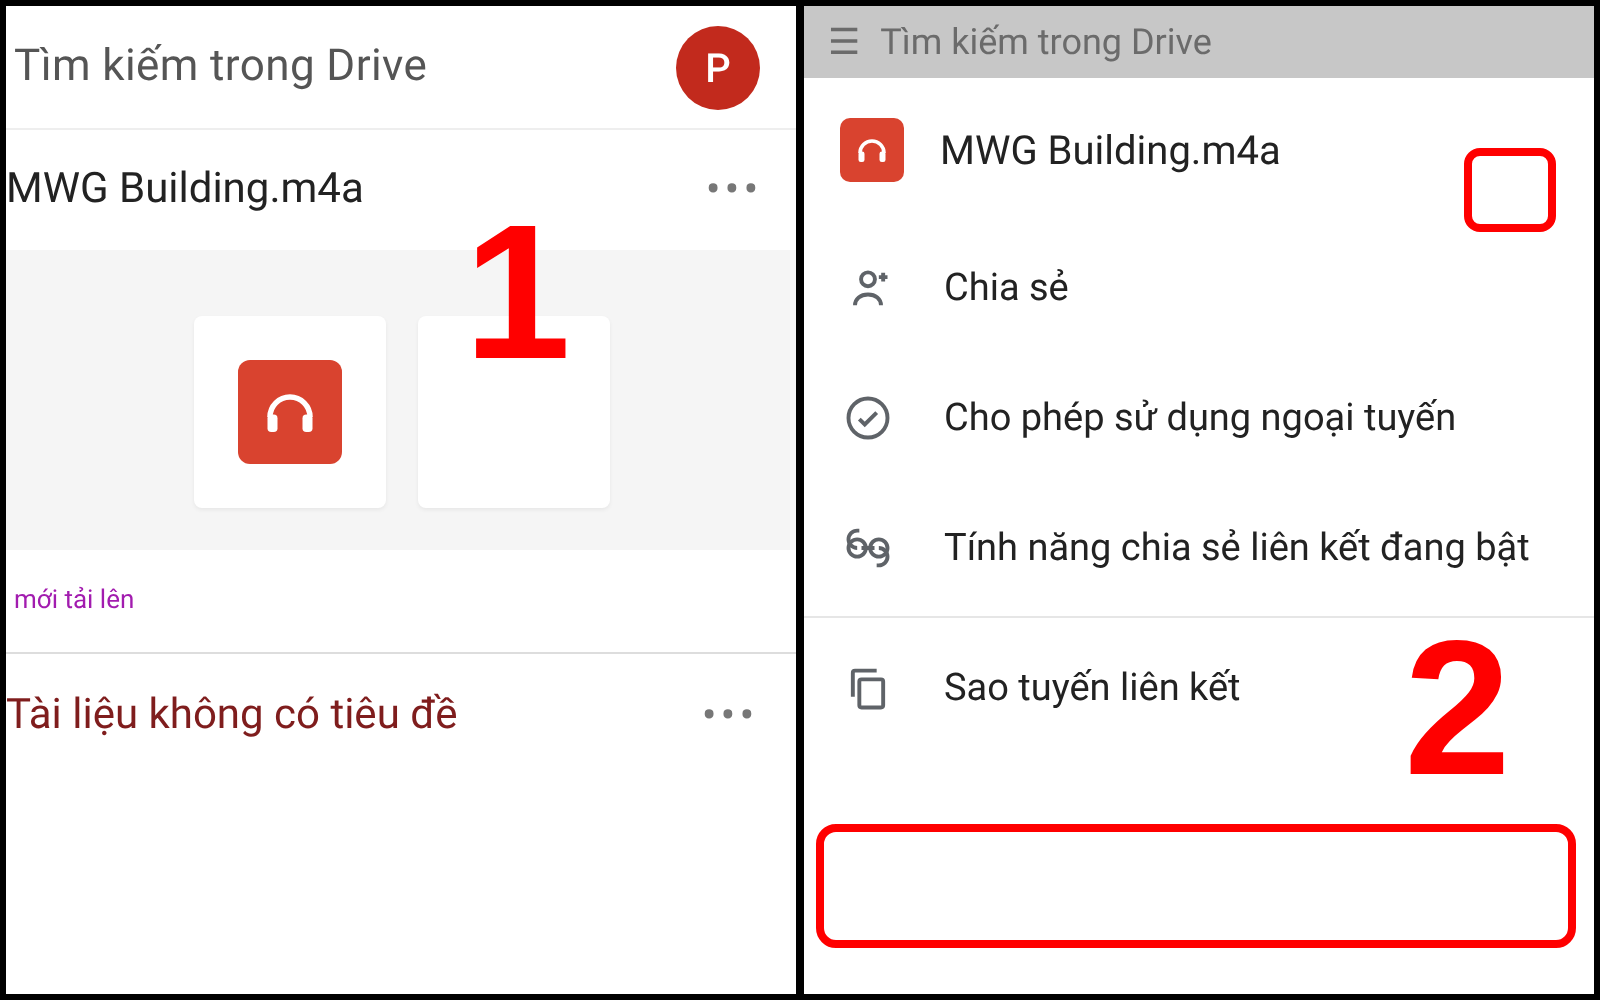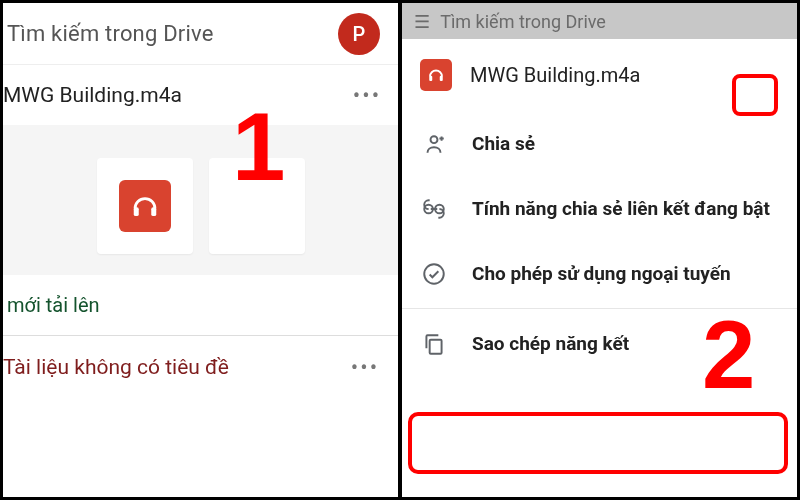--- a/index.html
+++ b/index.html
@@ -14,36 +14,36 @@
   .avatar { width: 42px; height: 42px; border-radius: 50%; background: #c22a1d; color: #fff; display: flex; align-items: center; justify-content: center; font-size: 20px; font-weight: 500; }
   .file-row { display: flex; align-items: center; height: 60px; padding: 0 4px 0 0; }
   .file-name { flex: 1; font-size: 21px; color: #222; white-space: nowrap; overflow: hidden; }
   .more-btn { width: 42px; height: 42px; display: flex; align-items: center; justify-content: center; margin-right: 6px; cursor: pointer; }
   .more-dots { color: #777; font-size: 22px; letter-spacing: 2px; }
   .highlight-more { position: absolute; top: 74px; right: 22px; width: 46px; height: 42px; border: 4px solid #ff0000; border-radius: 8px; z-index: 8; pointer-events: none; }
   .thumb-area { height: 150px; background: #f5f5f5; display: flex; align-items: center; justify-content: center; gap: 16px; padding-top: 12px; }
   .thumb { width: 96px; height: 96px; background: #fff; border-radius: 4px; box-shadow: 0 1px 2px rgba(0,0,0,0.06); display: flex; align-items: center; justify-content: center; }
   .audio-icon-lg { width: 52px; height: 52px; background: #d9432f; border-radius: 6px; display: flex; align-items: center; justify-content: center; }
   .audio-icon-lg svg { width: 30px; height: 30px; }
-  .section-label { font-size: 20px; color: #14532d; padding: 18px 0 18px 4px; }
+  .section-label { font-size: 13px; color: #a21caf; padding: 18px 0 18px 4px; }
   .hr { height: 1px; background: #ddd; }
   .doc-row { display: flex; align-items: center; height: 62px; padding: 0 6px 0 0; }
   .doc-title { flex: 1; font-size: 21px; color: #7f1d1d; }
   .num1 { position: absolute; top: 92px; left: 232px; font-size: 96px; font-weight: 700; color: #ff0000; z-index: 9; font-family: Arial, sans-serif; }
   
   
   .right { position: absolute; top: 3px; left: 402px; width: 395px; height: 494px; background: #fff; overflow: hidden; }
   .dim-top { position: absolute; top: 0; left: 0; right: 0; height: 36px; background: rgba(0,0,0,0.22); display: flex; align-items: center; color: #6b6b6b; font-size: 18px; padding-left: 12px; gap: 10px; }
   .sheet { position: absolute; top: 36px; left: 0; right: 0; bottom: 0; background: #fff; border-top-left-radius: 14px; border-top-right-radius: 14px; padding-top: 20px; }
   .sheet-header { display: flex; align-items: center; gap: 18px; padding: 0 18px 20px 18px; }
   .audio-icon-sm { width: 32px; height: 32px; background: #d9432f; border-radius: 5px; display: flex; align-items: center; justify-content: center; flex-shrink: 0; }
   .audio-icon-sm svg { width: 18px; height: 18px; }
   .sheet-title { font-size: 20px; color: #222; }
   .menu { display: flex; flex-direction: column; }
-  .menu-item { display: flex; align-items: center; height: 65px; padding: 0 18px; gap: 24px; cursor: pointer; font-weight: bold; }
+  .menu-item { display: flex; align-items: center; height: 65px; padding: 0 18px; gap: 24px; cursor: pointer; }
   .menu-icon { width: 28px; height: 28px; display: flex; align-items: center; justify-content: center; color: #5f6368; flex-shrink: 0; }
   .menu-icon svg { width: 26px; height: 26px; stroke: #5f6368; }
   .menu-label { font-size: 19px; color: #222; }
   .highlight-copy { position: absolute; top: 412px; left: 408px; width: 380px; height: 62px; border: 4px solid #ff0000; border-radius: 10px; z-index: 8; pointer-events: none; }
   .num2 { position: absolute; top: 300px; left: 702px; font-size: 96px; font-weight: 700; color: #ff0000; z-index: 9; font-family: Arial, sans-serif; }
   .menu-hr { height: 1px; background: #e6e6e6; margin: 2px 0; }
 </style>
 </head>
 <body>
 
@@ -110,43 +110,43 @@
               <circle cx="12" cy="8" r="3.2"></circle>
               <path d="M6 20c0-3 2.5-5 6-5s6 2 6 5"></path>
               <path d="M19 5v4M17 7h4"></path>
             </svg>
         </span>
         <span class="menu-label">Chia sẻ</span>
       </div>
       <div class="menu-item">
         <span class="menu-icon">
           <svg viewBox="0 0 24 24" fill="none" stroke-width="1.8">
+              <circle cx="12" cy="12" r="9"></circle>
+              <path d="M8 12.5l2.5 2.5L16 9.5"></path>
+            </svg>
+        </span>
+        <span class="menu-label">Cho phép sử dụng ngoại tuyến</span>
+      </div>
+      <div class="menu-item">
+        <span class="menu-icon">
+          <svg viewBox="0 0 24 24" fill="none" stroke-width="1.8">
               <path d="M9 12h6M7 12a4 4 0 0 1 0-8h1M17 12a4 4 0 0 1 0 8h-1" transform="translate(0 0)"></path>
               <rect x="3" y="8" width="8" height="8" rx="4"></rect>
               <rect x="13" y="8" width="8" height="8" rx="4"></rect>
             </svg>
         </span>
         <span class="menu-label">Tính năng chia sẻ liên kết đang bật</span>
-      </div>
-      <div class="menu-item">
-        <span class="menu-icon">
-          <svg viewBox="0 0 24 24" fill="none" stroke-width="1.8">
-              <circle cx="12" cy="12" r="9"></circle>
-              <path d="M8 12.5l2.5 2.5L16 9.5"></path>
-            </svg>
-        </span>
-        <span class="menu-label">Cho phép sử dụng ngoại tuyến</span>
       </div>
       <div class="menu-hr"></div>
       <div class="menu-item">
         <span class="menu-icon">
           <svg viewBox="0 0 24 24" fill="none" stroke-width="1.8">
               <rect x="8" y="8" width="11" height="13" rx="1"></rect>
               <path d="M5 16V5a1 1 0 0 1 1-1h10"></path>
             </svg>
         </span>
-        <span class="menu-label">Sao chép năng kết</span>
+        <span class="menu-label">Sao tuyến liên kết</span>
       </div>
     </div>
   </div>
 </div>
 <div class="highlight-copy"></div>
 <div class="num2">2</div>
 
 </body></html>

